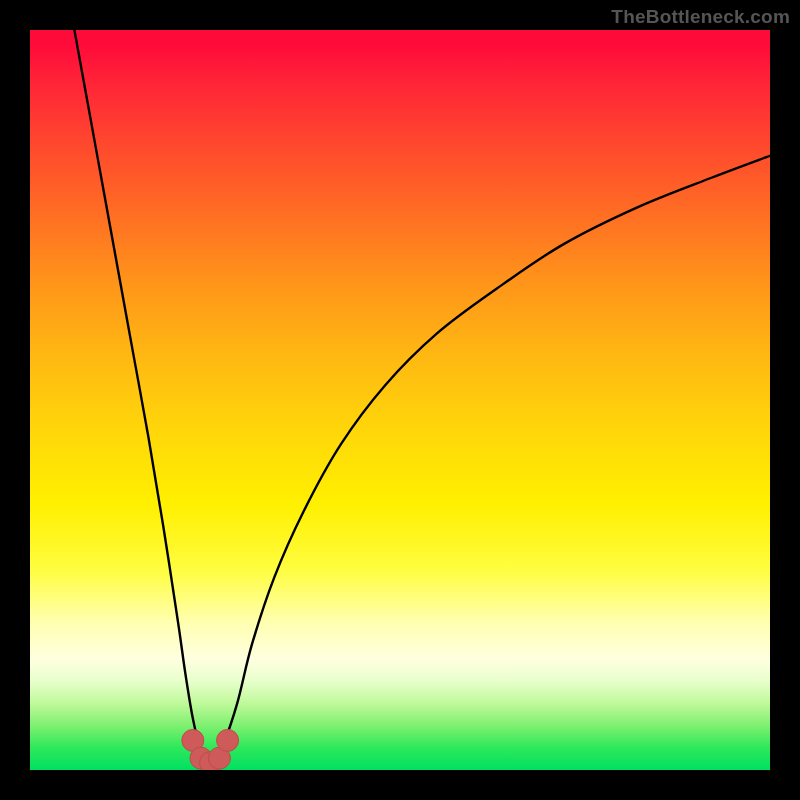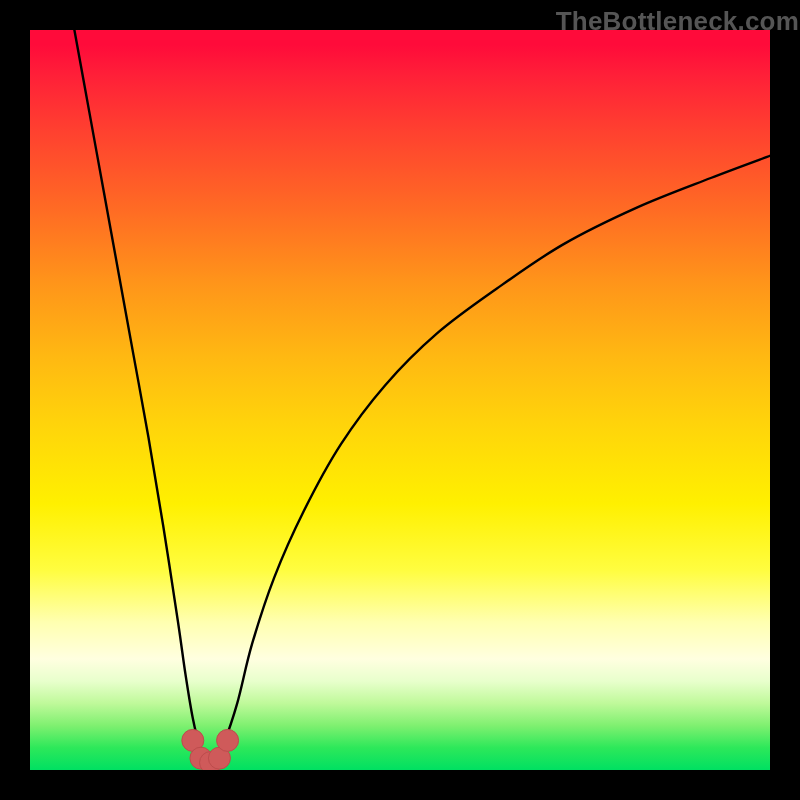--- a/index.html
+++ b/index.html
@@ -39,23 +39,23 @@
       #e8ffcc 88%,
       #bff99a 91%,
       #7ff070 94%,
       #2de85a 97%,
       #00e062 100%
     );
   }
   .watermark {
     position: absolute;
     top: 6px;
-    right: 1px;
+    right: 10px;
     color: #555555;
-    font-size: 26px;
+    font-size: 19px;
     font-weight: 600;
     letter-spacing: 0.2px;
     user-select: none;
   }
   .plot {
     position: absolute;
     inset: 0;
   }
 </style>
 </head>

